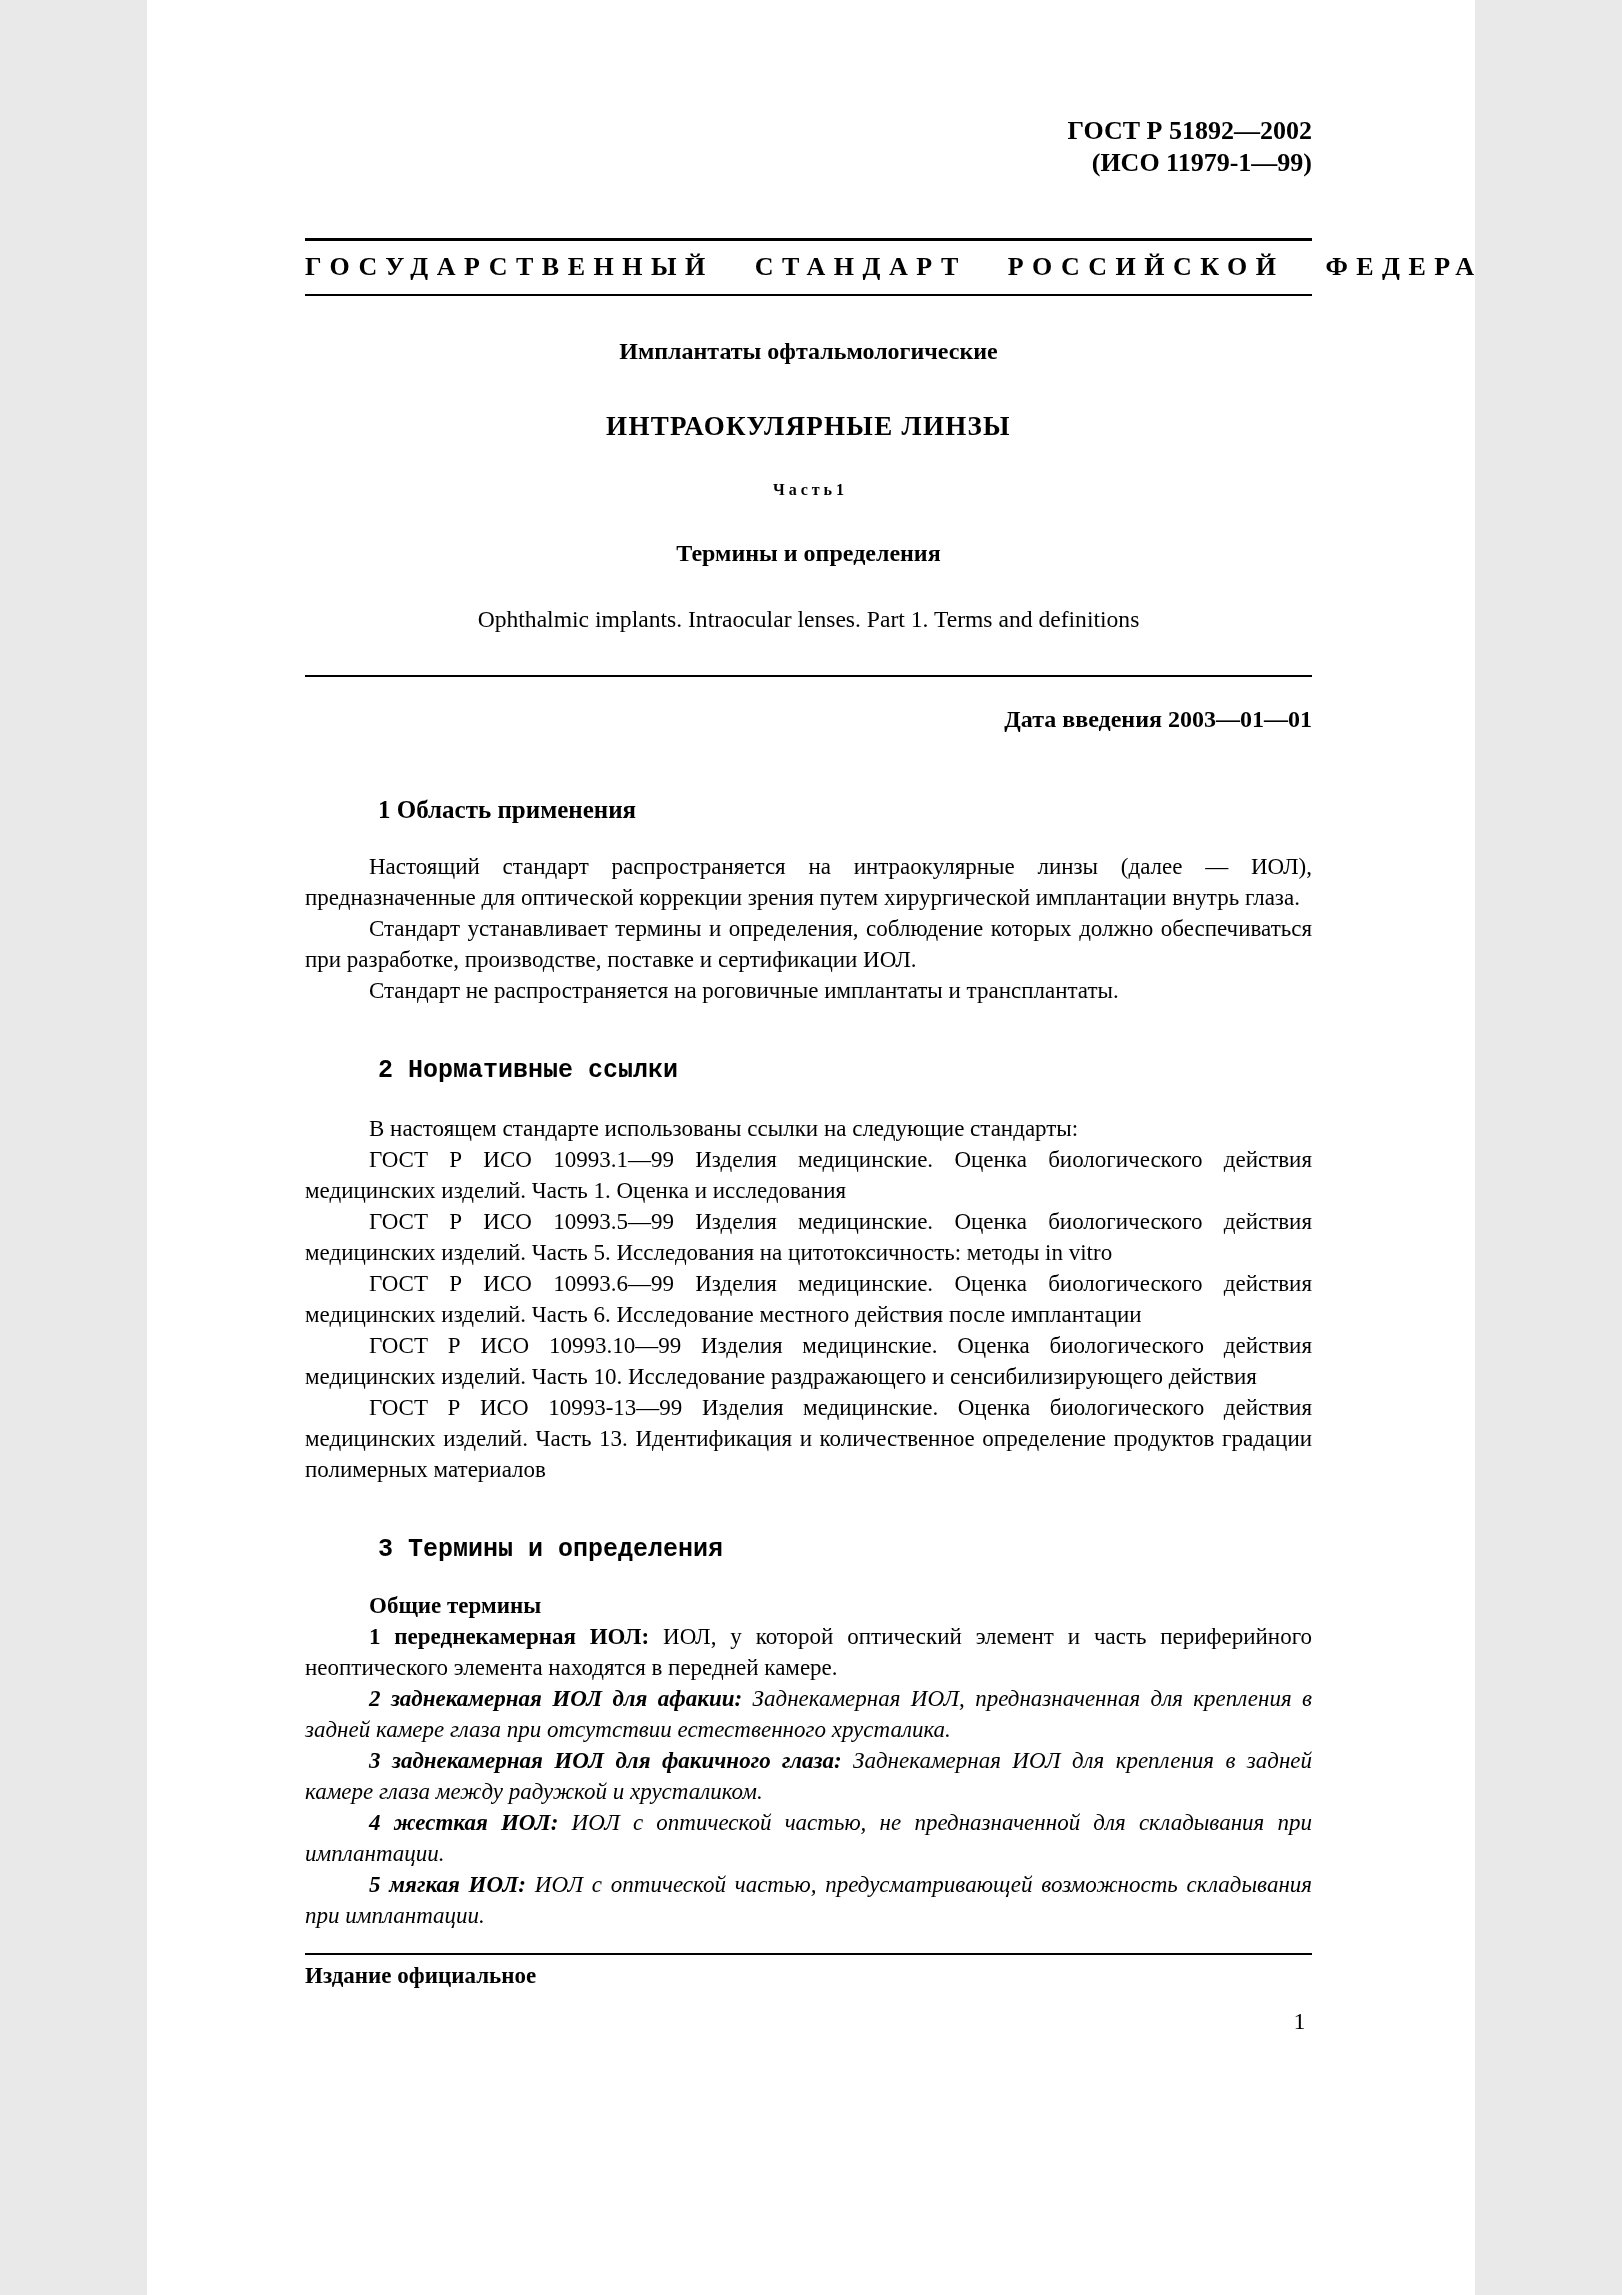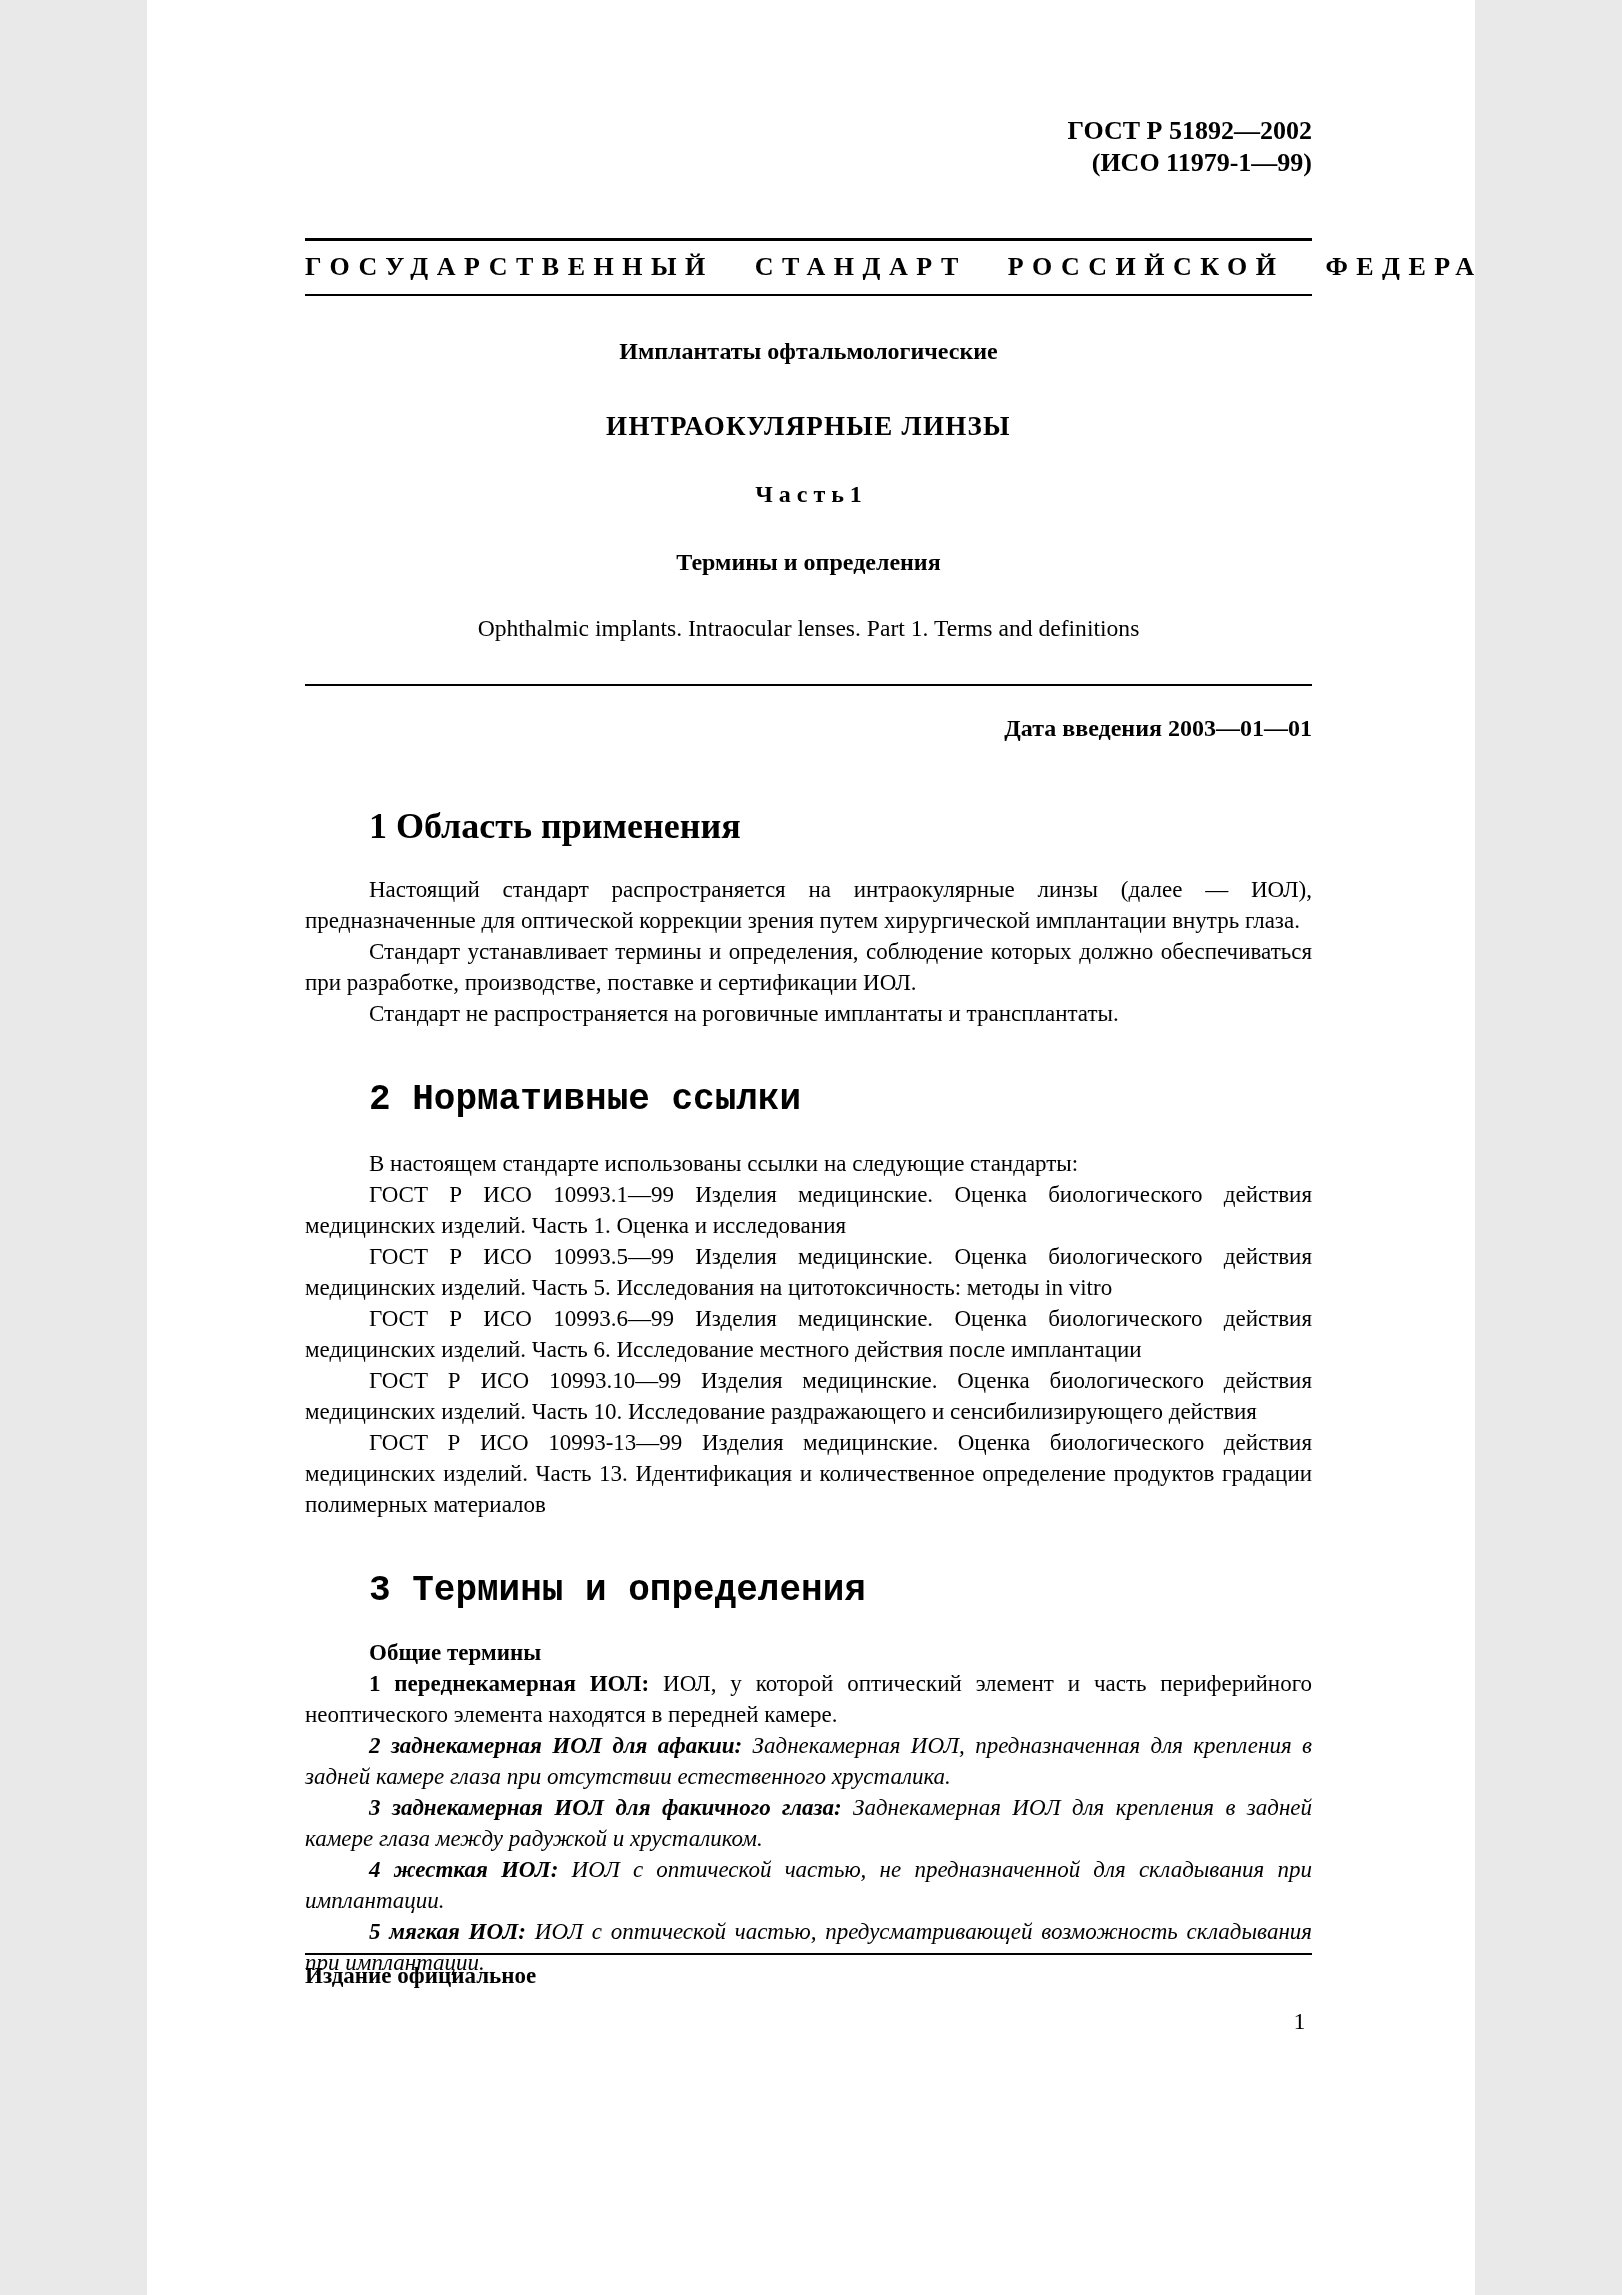--- a/index.html
+++ b/index.html
@@ -36,38 +36,38 @@
     font-weight: bold;
     font-size: 26px;
     letter-spacing: 8.5px;
     word-spacing: 26px;
     white-space: nowrap;
   }
   .title-block { text-align: center; }
   .title-block p { margin: 0; }
   .subject     { margin-top: 42px !important; font-size: 24px; font-weight: bold; }
   .main-title  { margin-top: 46px !important; font-size: 27px; font-weight: bold; letter-spacing: 1.3px; }
-  .part-label  { margin-top: 39px !important; font-size: 24px; font-weight: bold; }
+  .part-label  { margin-top: 39px !important; font-size: 16px; font-weight: bold; }
   .subtitle    { margin-top: 41px !important; font-size: 24px; font-weight: bold; }
   .title-en    { margin-top: 39px !important; font-size: 23.6px; }
   .rule {
     border: none;
     border-top: 2.6px solid #000;
     margin: 42px 0 0 0;
   }
   .date-line {
     text-align: right;
     font-weight: bold;
     font-size: 24px;
     margin: 29px 0 0 0;
   }
   h2.section-heading {
-    font-size: 36px;
+    font-size: 25px;
     font-weight: bold;
-    margin: 0;
+    margin: 9px;
     margin-top: 63px;
     padding-left: 64px;
   }
   h2.section-heading.tight { margin-top: 50px; font-family: Liberation Mono, monospace; }
   .body-text {
     font-size: 23px;
     line-height: 31px;
     text-align: justify;
     text-indent: 64px;
     margin: 0;

